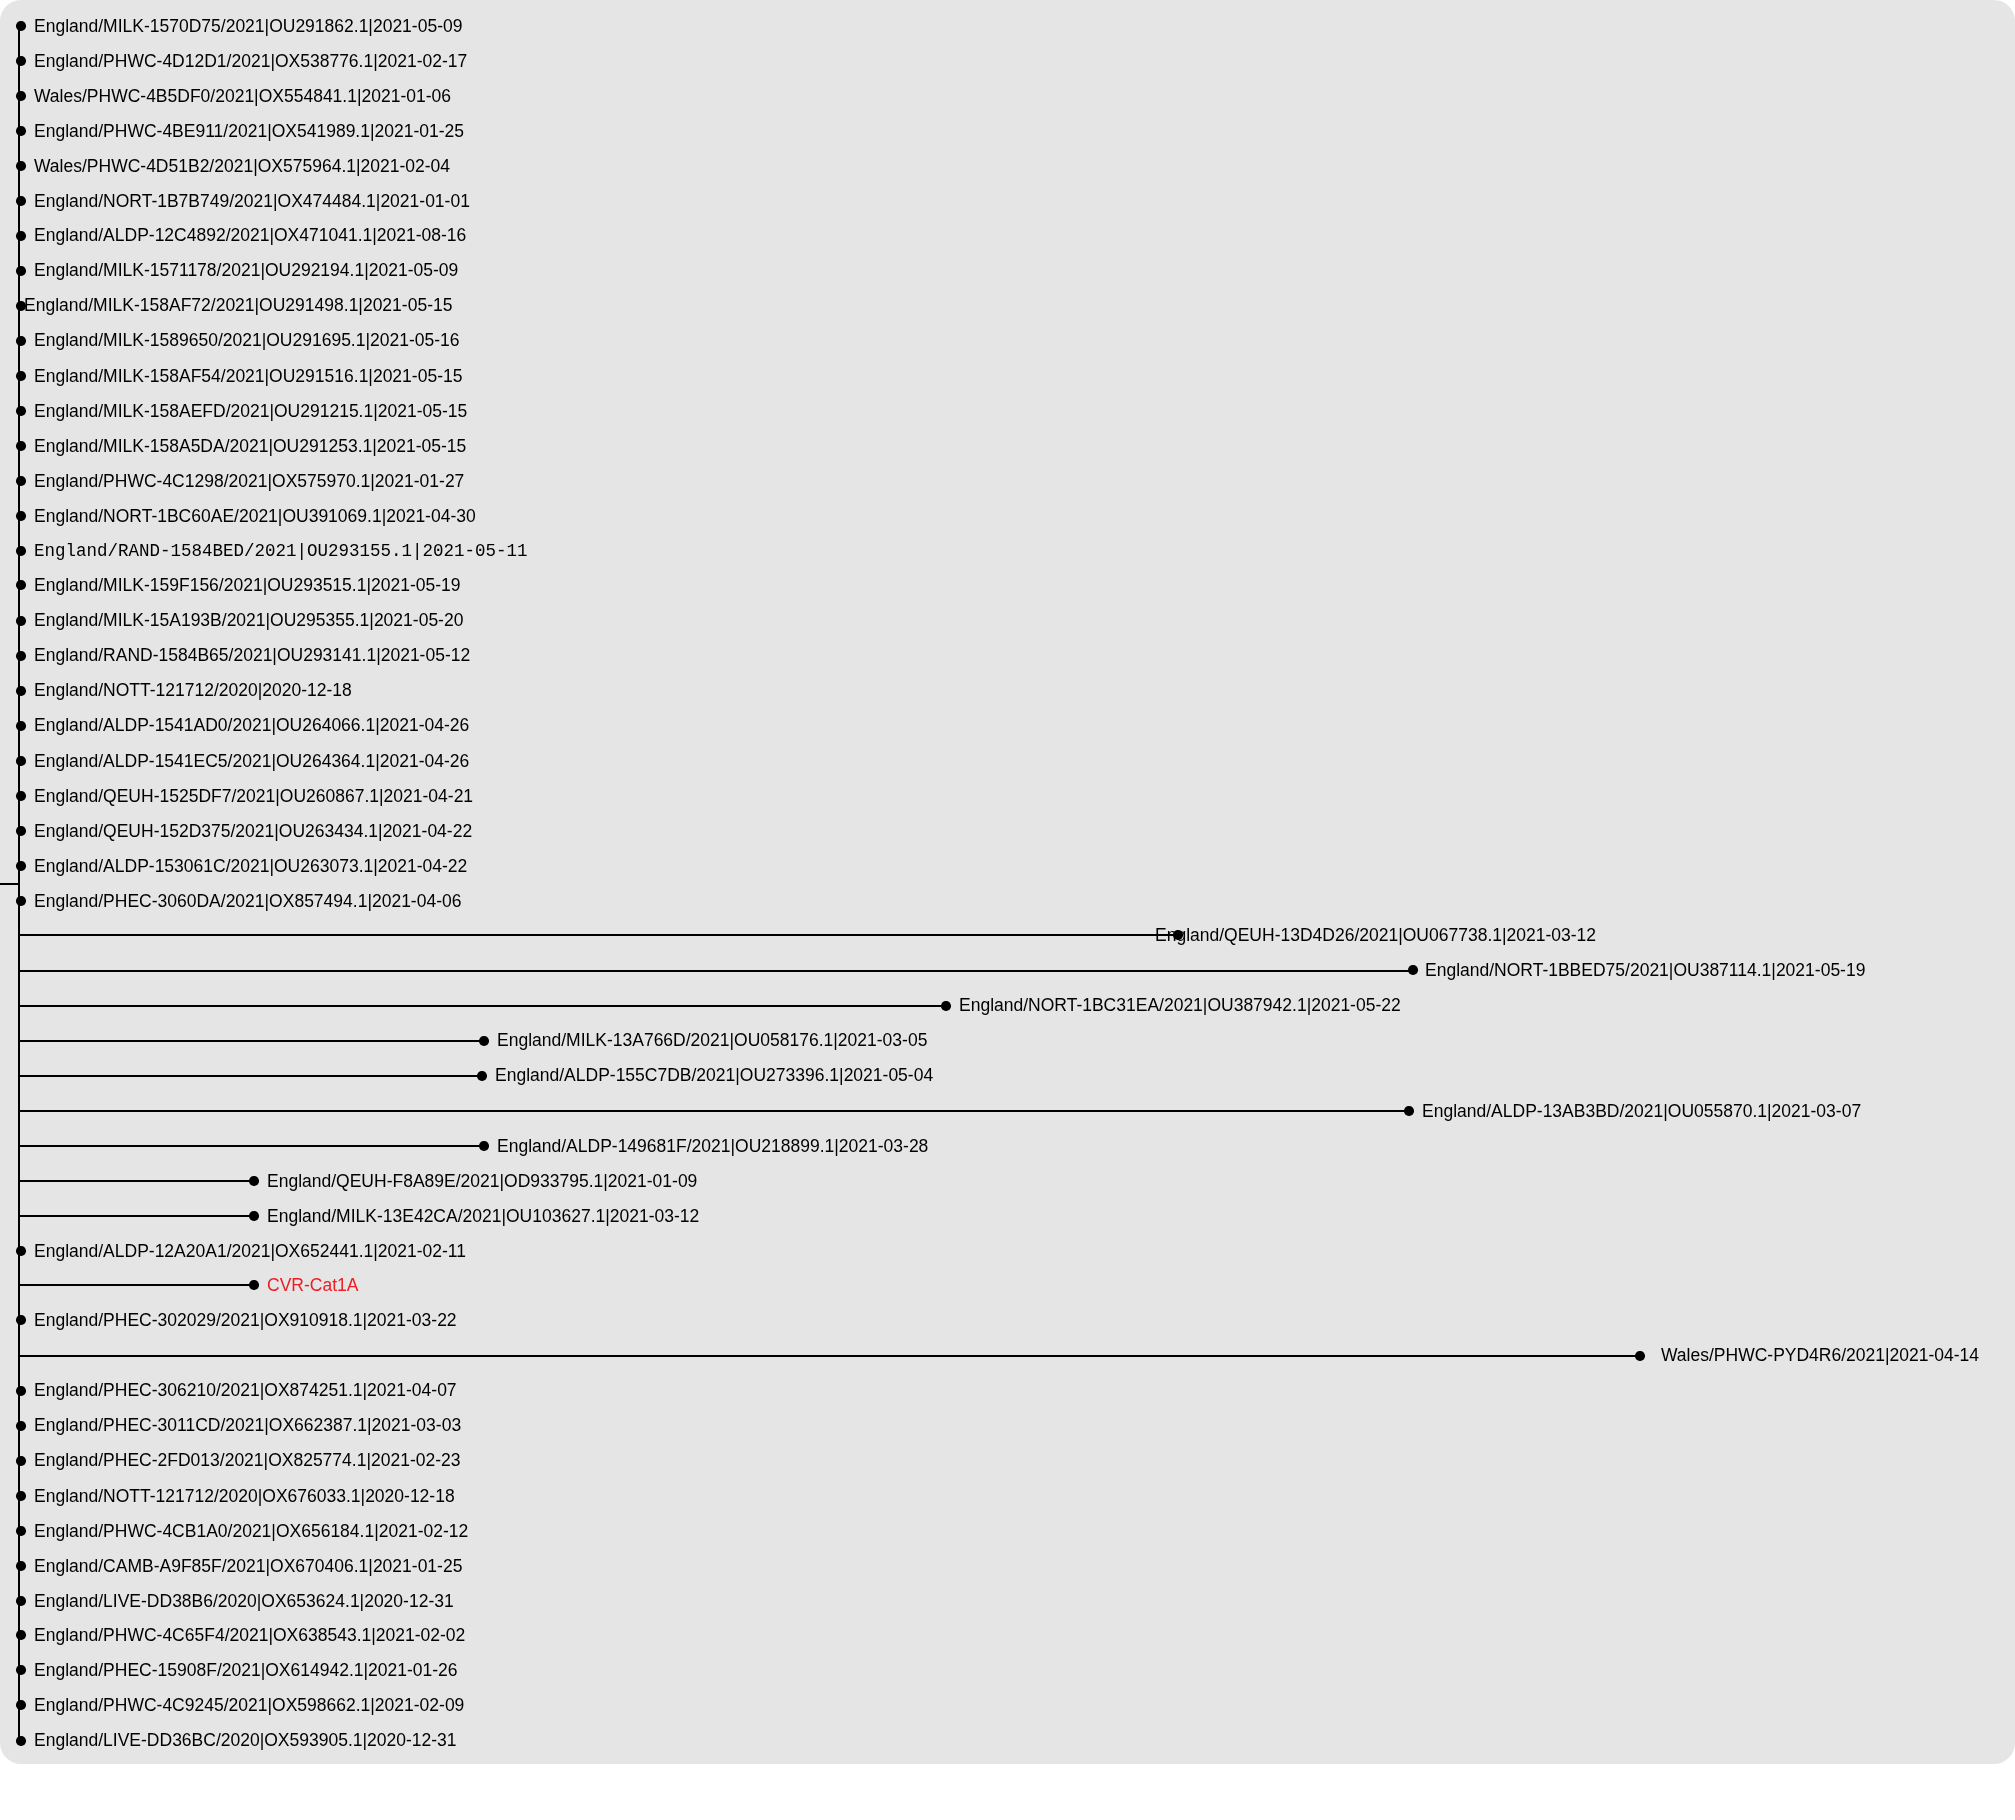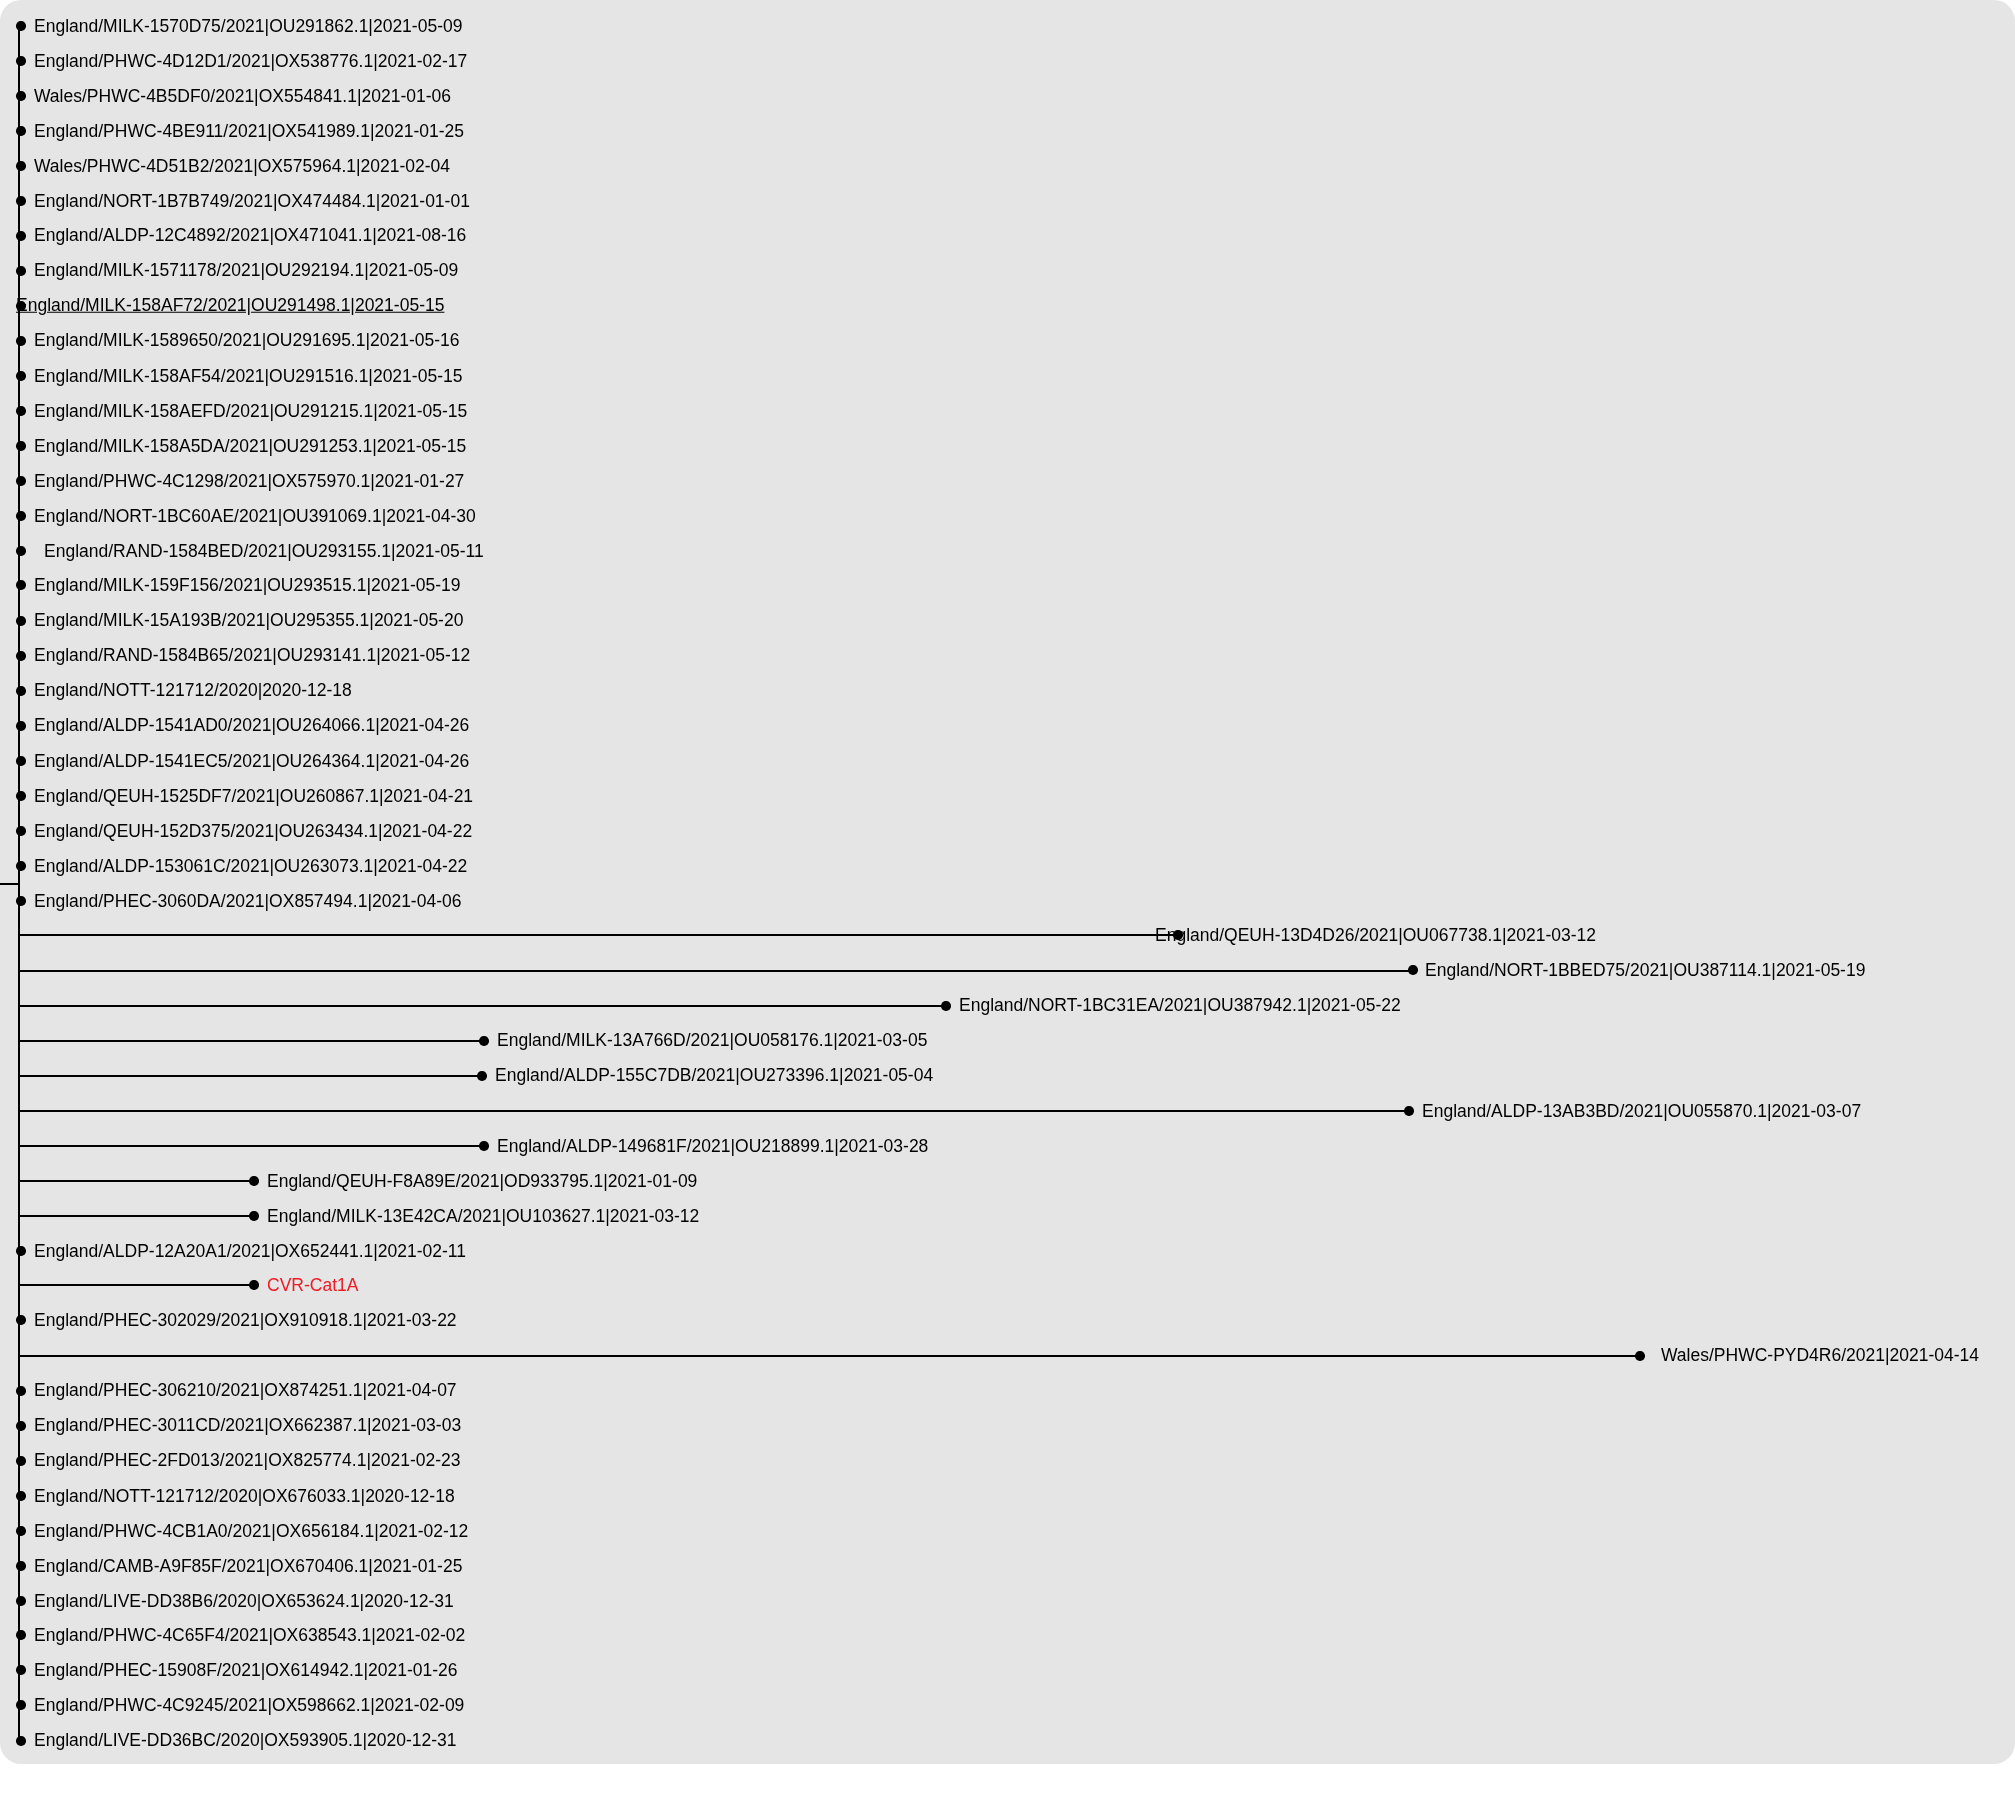--- a/index.html
+++ b/index.html
@@ -76,35 +76,35 @@
       <div class="tip-label" style="left: 34px; top: 131px; color: rgb(0, 0, 0);">England/PHWC-4BE911/2021|OX541989.1|2021-01-25</div>
       <div class="tip-dot" style="left: 16.4px; top: 161px;"></div>
       <div class="tip-label" style="left: 34px; top: 166px; color: rgb(0, 0, 0);">Wales/PHWC-4D51B2/2021|OX575964.1|2021-02-04</div>
       <div class="tip-dot" style="left: 16.4px; top: 196px;"></div>
       <div class="tip-label" style="left: 34px; top: 201px; color: rgb(0, 0, 0);">England/NORT-1B7B749/2021|OX474484.1|2021-01-01</div>
       <div class="tip-dot" style="left: 16.4px; top: 231px;"></div>
       <div class="tip-label" style="left: 34px; top: 235px; color: rgb(0, 0, 0);">England/ALDP-12C4892/2021|OX471041.1|2021-08-16</div>
       <div class="tip-dot" style="left: 16.4px; top: 266px;"></div>
       <div class="tip-label" style="left: 34px; top: 270px; color: rgb(0, 0, 0);">England/MILK-1571178/2021|OU292194.1|2021-05-09</div>
       <div class="tip-dot" style="left: 16.4px; top: 301px;"></div>
-      <div class="tip-label" style="left: 16px; top: 305px; color: rgb(0, 0, 0); text-decoration: underline;">England/MILK-158AF72/2021|OU291498.1|2021-05-15</div>
+      <div class="tip-label" style="left: 24px; top: 305px; color: rgb(0, 0, 0);">England/MILK-158AF72/2021|OU291498.1|2021-05-15</div>
       <div class="tip-dot" style="left: 16.4px; top: 336px;"></div>
       <div class="tip-label" style="left: 34px; top: 340px; color: rgb(0, 0, 0);">England/MILK-1589650/2021|OU291695.1|2021-05-16</div>
       <div class="tip-dot" style="left: 16.4px; top: 371px;"></div>
       <div class="tip-label" style="left: 34px; top: 376px; color: rgb(0, 0, 0);">England/MILK-158AF54/2021|OU291516.1|2021-05-15</div>
       <div class="tip-dot" style="left: 16.4px; top: 406px;"></div>
       <div class="tip-label" style="left: 34px; top: 411px; color: rgb(0, 0, 0);">England/MILK-158AEFD/2021|OU291215.1|2021-05-15</div>
       <div class="tip-dot" style="left: 16.4px; top: 441px;"></div>
       <div class="tip-label" style="left: 34px; top: 446px; color: rgb(0, 0, 0);">England/MILK-158A5DA/2021|OU291253.1|2021-05-15</div>
       <div class="tip-dot" style="left: 16.4px; top: 476px;"></div>
       <div class="tip-label" style="left: 34px; top: 481px; color: rgb(0, 0, 0);">England/PHWC-4C1298/2021|OX575970.1|2021-01-27</div>
       <div class="tip-dot" style="left: 16.4px; top: 511px;"></div>
       <div class="tip-label" style="left: 34px; top: 516px; color: rgb(0, 0, 0);">England/NORT-1BC60AE/2021|OU391069.1|2021-04-30</div>
       <div class="tip-dot" style="left: 16.4px; top: 546px;"></div>
-      <div class="tip-label" style="left: 44px; top: 551px; color: rgb(0, 0, 0);">England/RAND-1584BED/2021|OU293155.1|2021-05-11</div>
+      <div class="tip-label" style="left: 34px; top: 551px; color: rgb(0, 0, 0); font-family: Liberation Mono, monospace;">England/RAND-1584BED/2021|OU293155.1|2021-05-11</div>
       <div class="tip-dot" style="left: 16.4px; top: 580px;"></div>
       <div class="tip-label" style="left: 34px; top: 585px; color: rgb(0, 0, 0);">England/MILK-159F156/2021|OU293515.1|2021-05-19</div>
       <div class="tip-dot" style="left: 16.4px; top: 616px;"></div>
       <div class="tip-label" style="left: 34px; top: 620px; color: rgb(0, 0, 0);">England/MILK-15A193B/2021|OU295355.1|2021-05-20</div>
       <div class="tip-dot" style="left: 16.4px; top: 651px;"></div>
       <div class="tip-label" style="left: 34px; top: 655px; color: rgb(0, 0, 0);">England/RAND-1584B65/2021|OU293141.1|2021-05-12</div>
       <div class="tip-dot" style="left: 16.4px; top: 686px;"></div>
       <div class="tip-label" style="left: 34px; top: 690px; color: rgb(0, 0, 0);">England/NOTT-121712/2020|2020-12-18</div>
       <div class="tip-dot" style="left: 16.4px; top: 721px;"></div>
       <div class="tip-label" style="left: 34px; top: 725px; color: rgb(0, 0, 0);">England/ALDP-1541AD0/2021|OU264066.1|2021-04-26</div>

